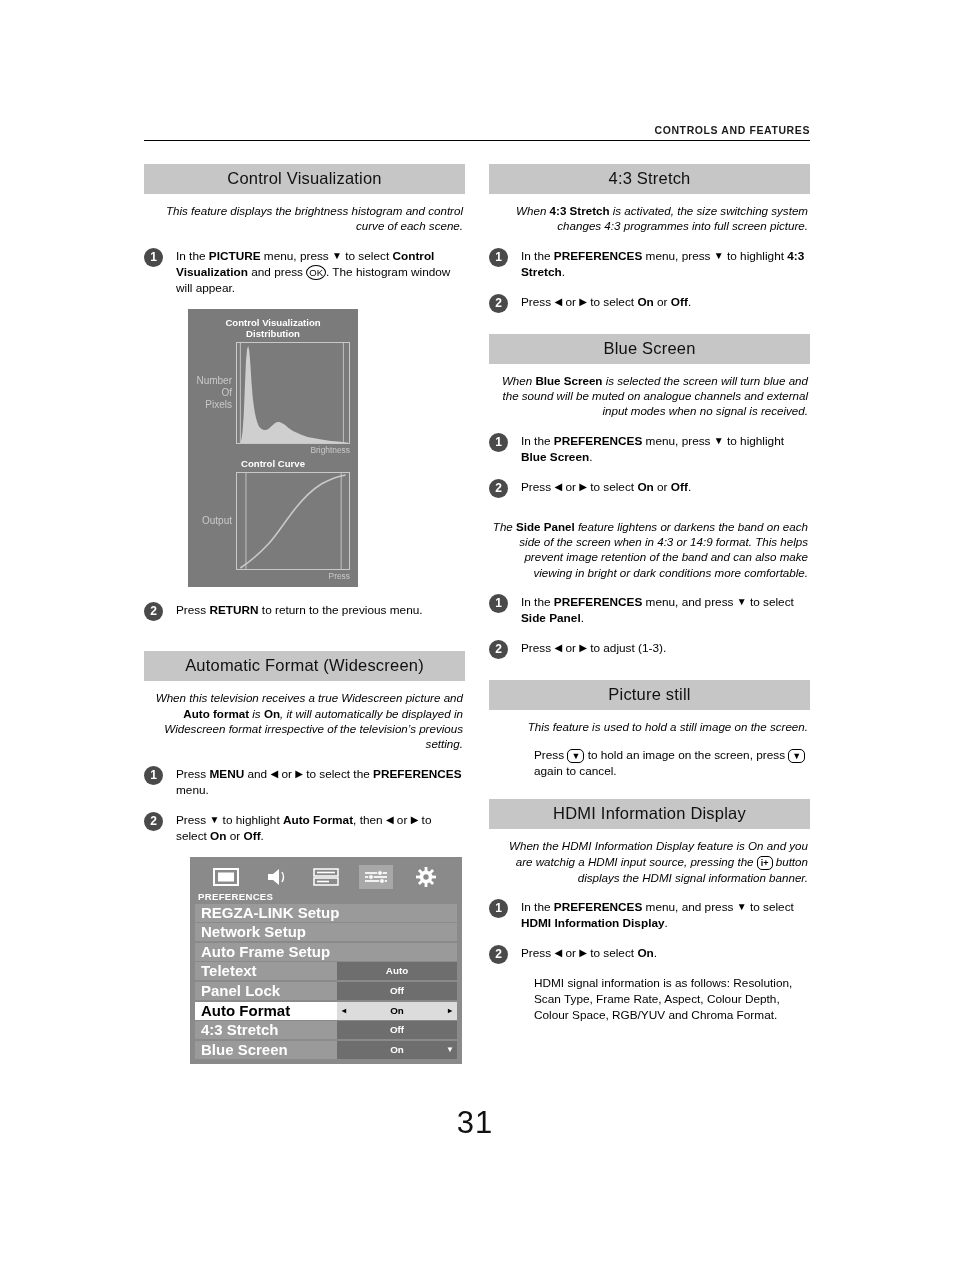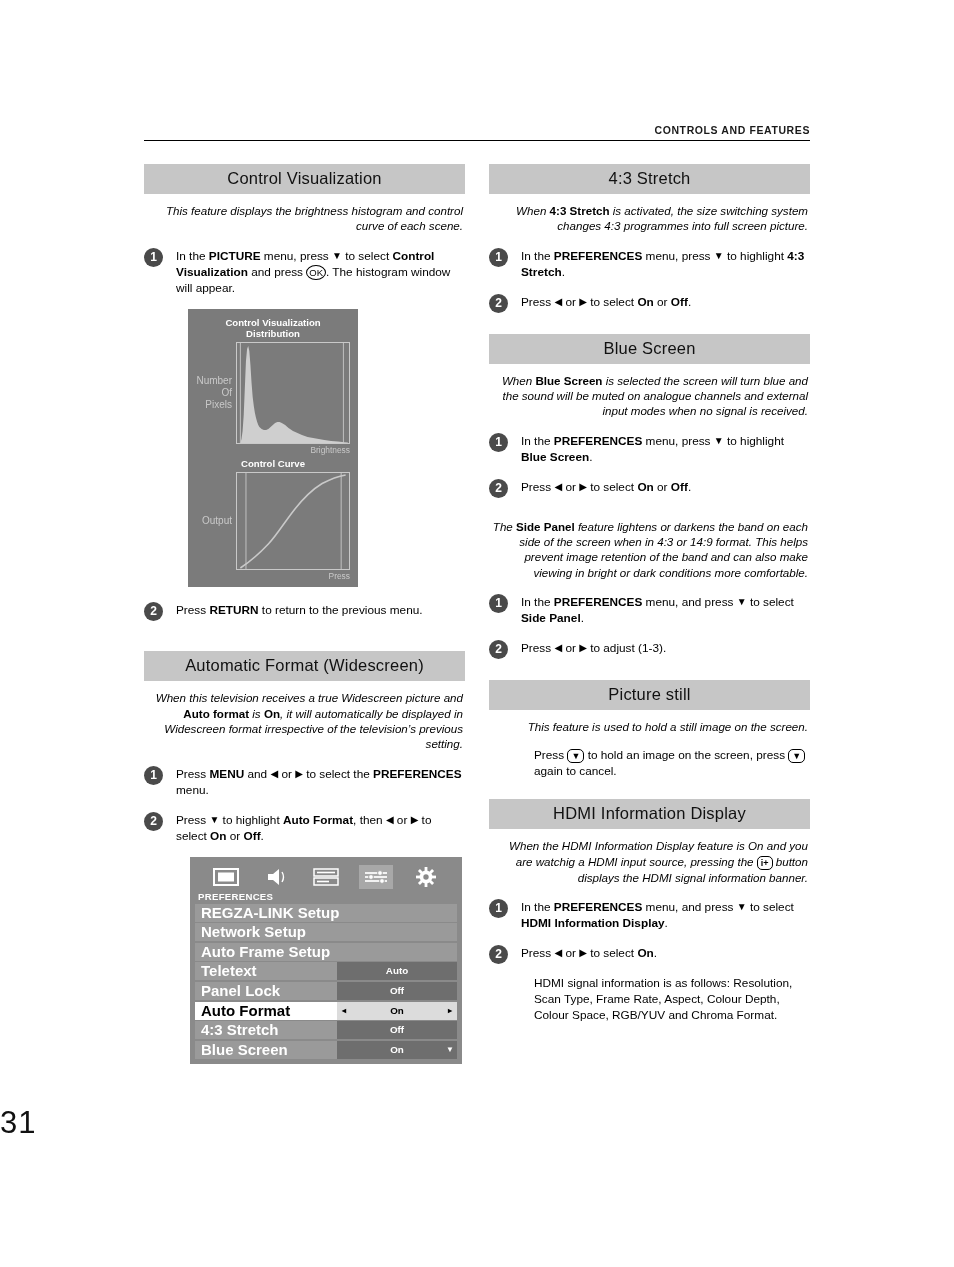--- a/index.html
+++ b/index.html
@@ -249,21 +249,21 @@
     right: 3px; bottom: 0px;
     font-size: 8px; line-height: 18px;
     color: #ffffff;
   }
 
   
   .page-num {
     position: absolute;
     left: 0; right: 4px;
     top: 1105px;
-    text-align: left;
+    text-align: center;
     font-size: 31px;
     color: #111;
     letter-spacing: 1px;
   }
 
   .spacer-sm { height: 8px; }
   .spacer-md { height: 17px; }
 </style>
 </head>
 <body>

